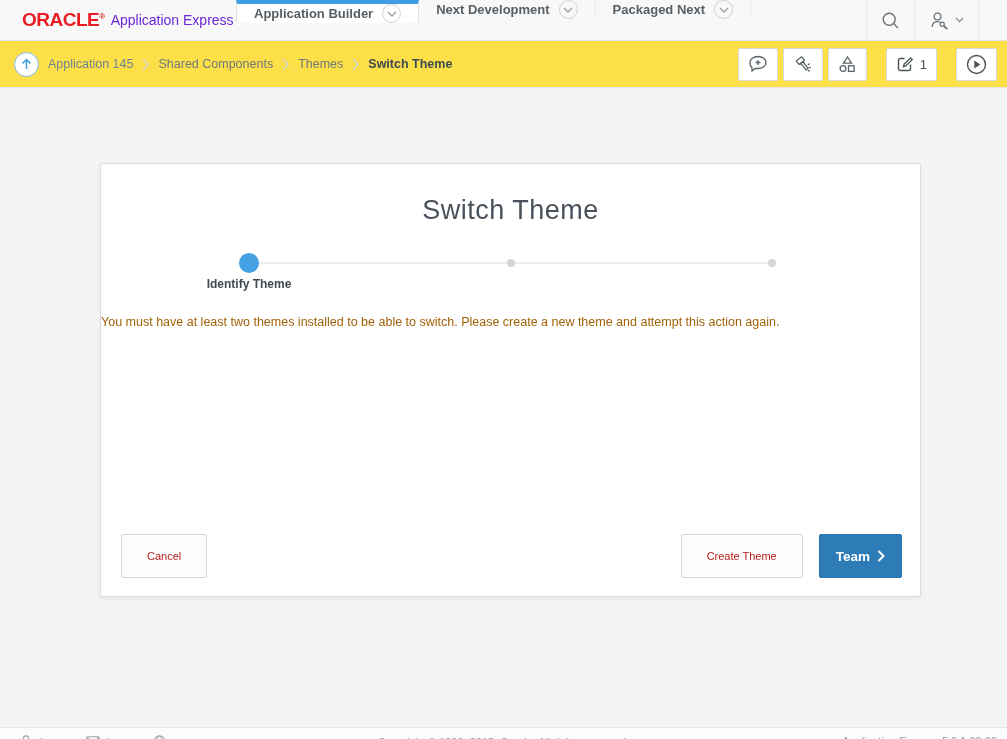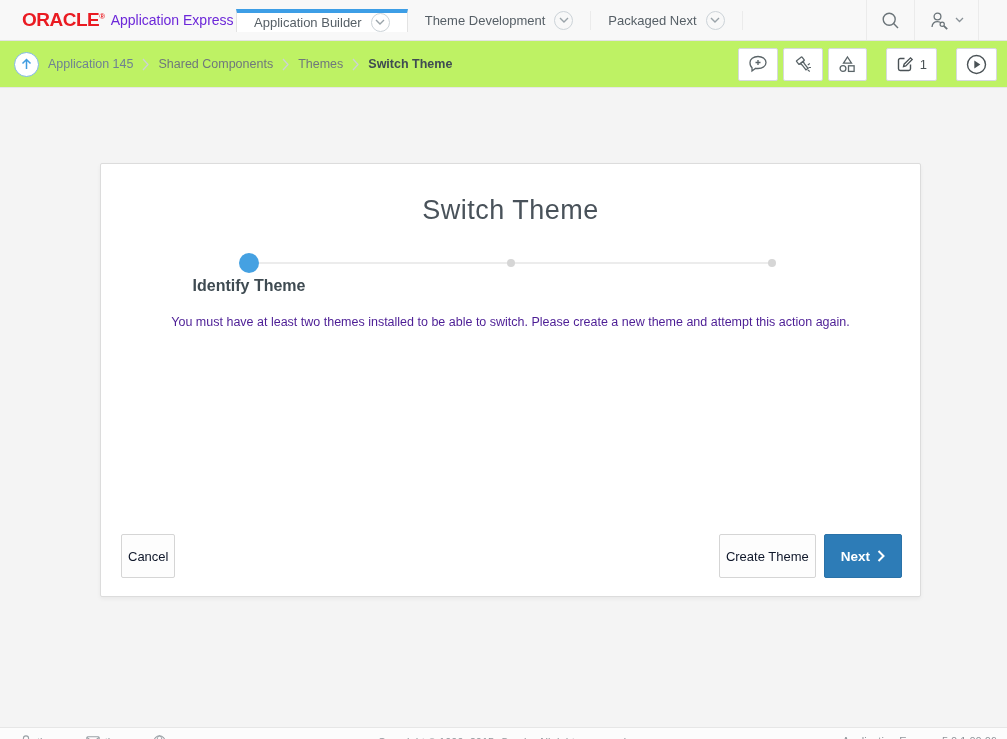--- a/index.html
+++ b/index.html
@@ -18,21 +18,21 @@
   .logo {
     width:236px; display:flex; align-items:center; padding-left:22px;
     cursor:pointer; white-space:nowrap;
   }
   .logo-oracle {
     color:#ea1b22; font-weight:bold; font-size:19px; letter-spacing:-0.5px;
   }
   .logo-oracle::after { content:"\00ae"; font-size:8px; vertical-align:super; }
   .logo-product { color:#6d28d9; font-size:14px; margin-left:6px; }
 
-  .tabs { display:flex; align-items:center; }
+  .tabs { display:flex; align-items:flex-start;font-weight:bold; }
   .tab {
     display:flex; align-items:center; gap:9px; padding:0 17px;
     font-size:13px; color:#565f66; cursor:pointer;
     border-right:1px solid #ebebeb; white-space:nowrap;
   }
   .tab.active {
     background:#ffffff; border-top:4px solid #3d9ee6;
     border-left:1px solid #e3e3e3; border-right:1px solid #e3e3e3;
   }
   .chev-circle {
@@ -42,21 +42,21 @@
 
   .topbar-actions { margin-left:auto; display:flex; align-items:stretch; }
   .action-btn {
     display:flex; align-items:center; justify-content:center; gap:5px;
     padding:0 14px; border-left:1px solid #ebebeb; cursor:pointer;
   }
 
   
   .crumbbar {
     position:absolute; top:41px; left:0; right:0; height:47px;
-    background:#bef264; border-bottom:1px solid #e6e6e6;
+    background:#fde047; border-bottom:1px solid #e6e6e6;
     display:flex; align-items:center; padding:0 10px;
   }
   .home-btn {
     width:25px; height:25px; border:1px solid #82b9e2; border-radius:50%;
     background:#fff; display:flex; align-items:center; justify-content:center;
     cursor:pointer; margin:0 9px 0 4px; flex:none;
   }
   .crumb { font-size:12.5px; white-space:nowrap; }
   .crumb.link { color:#6f8292; cursor:pointer; }
   .crumb.plain { color:#6f777c; cursor:pointer; }
@@ -88,34 +88,34 @@
   }
   .progress-track {
     position:absolute; left:0; right:0; top:50%; height:2px; margin-top:-1px;
     background:#ececec; border-radius:1px;
   }
   .dot { position:absolute; top:50%; border-radius:50%; transform:translate(-50%,-50%); }
   .dot.active { width:20px; height:20px; background:#45a1e2; }
   .dot.idle { width:8px; height:8px; background:#d6d6d6; }
   .step-label {
     position:absolute; top:24px; left:0; transform:translateX(-50%);
-    font-size:16px; font-weight:bold; color:#3f4b52; white-space:nowrap;
+    font-size:12px; font-weight:bold; color:#3f4b52; white-space:nowrap;
   }
   .wizard-message {
-    margin-top:42px; text-align:center; font-size:12.5px; color:#4c1d95;
+    margin-top:42px; text-align:left; font-size:12.5px; color:#a16207;
   }
   .card-buttons {
     margin-top:auto; display:flex; align-items:center;
     padding:0 18px 18px 20px;
   }
   .btn {
     height:44px; border:1px solid #d5d5d5; border-radius:2px; background:#fdfdfd;
-    font-family:inherit; font-size:13px; color:#0f172a; cursor:pointer; padding:0 6px;
-  }
-  .btn-right { margin-left:auto; display:flex; gap:8px; }
+    font-family:inherit; font-size:11px; color:#b91c1c; cursor:pointer; padding:0 25px;
+  }
+  .btn-right { margin-left:auto; display:flex; gap:16px; }
   .btn.primary {
     background:#2d7cb7; border-color:#2a72a8; color:#ffffff; font-weight:bold;
     display:flex; align-items:center; gap:7px; font-size:13.5px; padding:0 16px;
   }
 
   
   .footer {
     position:absolute; top:727px; left:0; right:0; height:40px;
     background:#fcfcfc; border-top:1px solid #e6e6e6;
     display:flex; align-items:flex-start; padding:7px 10px 0 20px;
@@ -140,21 +140,21 @@
   <nav class="tabs">
     <div class="tab active">
       <span>Application Builder</span>
       <span class="chev-circle">
         <svg width="10" height="6" viewBox="0 0 10 6">
             <path d="M1 1l4 4 4-4" fill="none" stroke="#9aa3a9" stroke-width="1.4"></path>
           </svg>
       </span>
     </div>
     <div class="tab">
-      <span>Theme Development</span>
+      <span>Next Development</span>
       <span class="chev-circle">
         <svg width="10" height="6" viewBox="0 0 10 6">
             <path d="M1 1l4 4 4-4" fill="none" stroke="#9aa3a9" stroke-width="1.4"></path>
           </svg>
       </span>
     </div>
     <div class="tab">
       <span>Packaged Next</span>
       <span class="chev-circle">
         <svg width="10" height="6" viewBox="0 0 10 6">
@@ -288,21 +288,21 @@
       <div class="step-label">Identify Theme</div>
     </div>
 
     <p class="wizard-message">You must have at least two themes installed to be able to switch. Please create a new theme and attempt this action again.</p>
 
     <div class="card-buttons">
       <button class="btn">Cancel</button>
       <div class="btn-right">
         <button class="btn">Create Theme</button>
         <button class="btn primary">
-          <span>Next</span>
+          <span>Team</span>
           <span>
             <svg width="8" height="12" viewBox="0 0 8 12">
                 <path d="M1.5 1l5 5-5 5" fill="none" stroke="#ffffff" stroke-width="2"></path>
               </svg>
           </span>
         </button>
       </div>
     </div>
   </section>
 </main>

